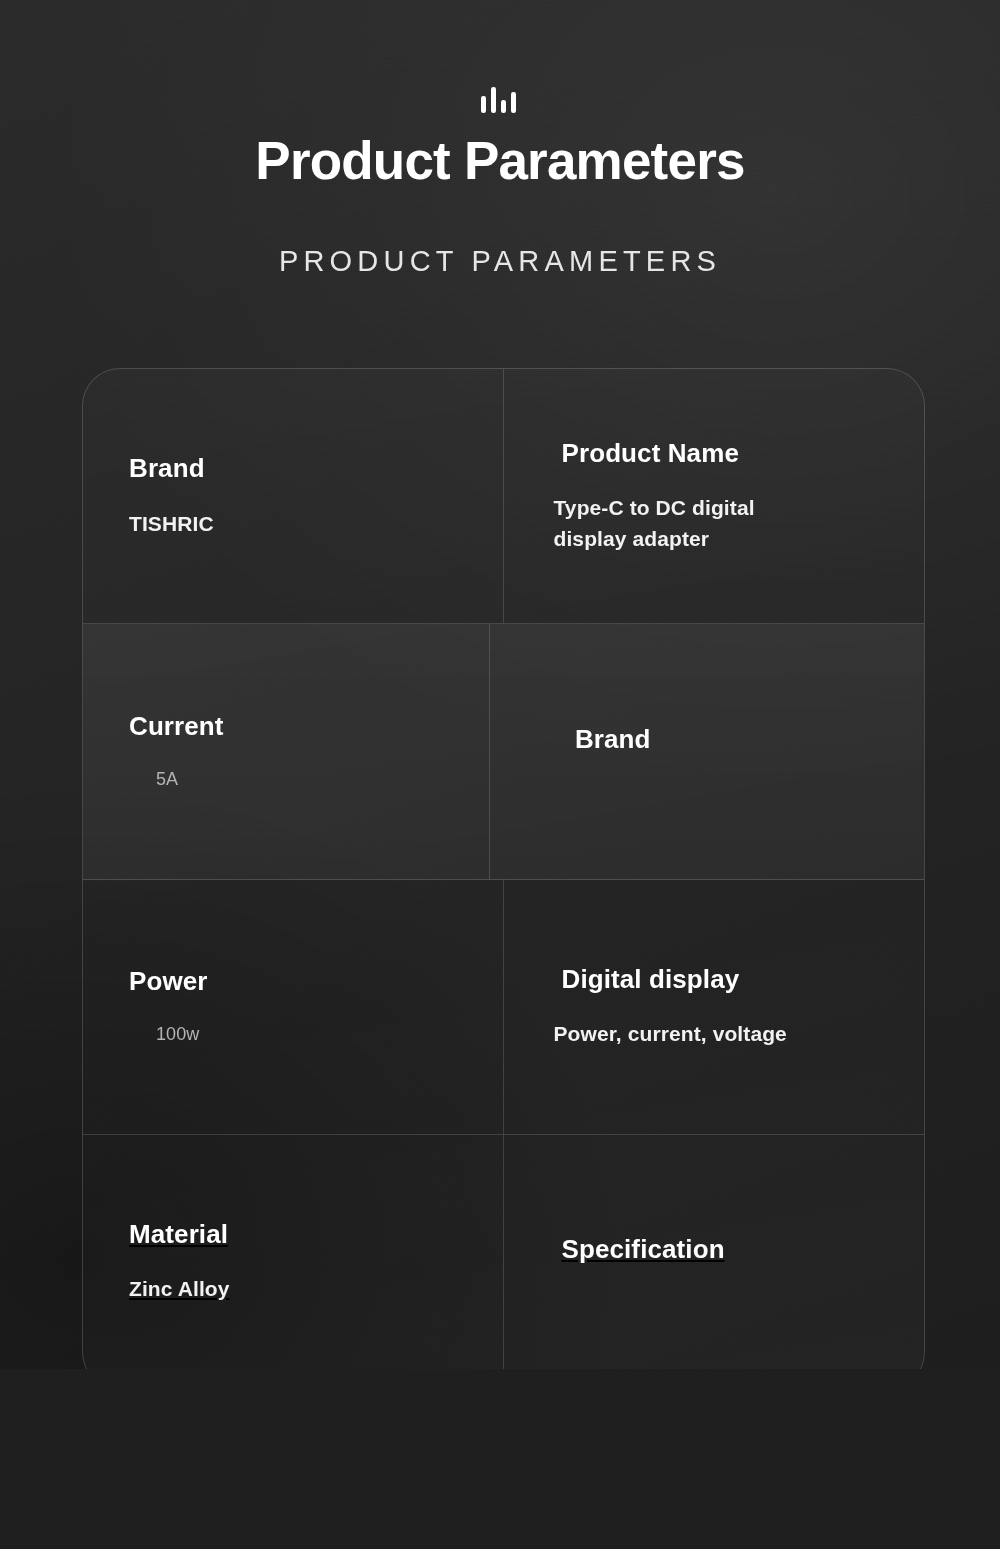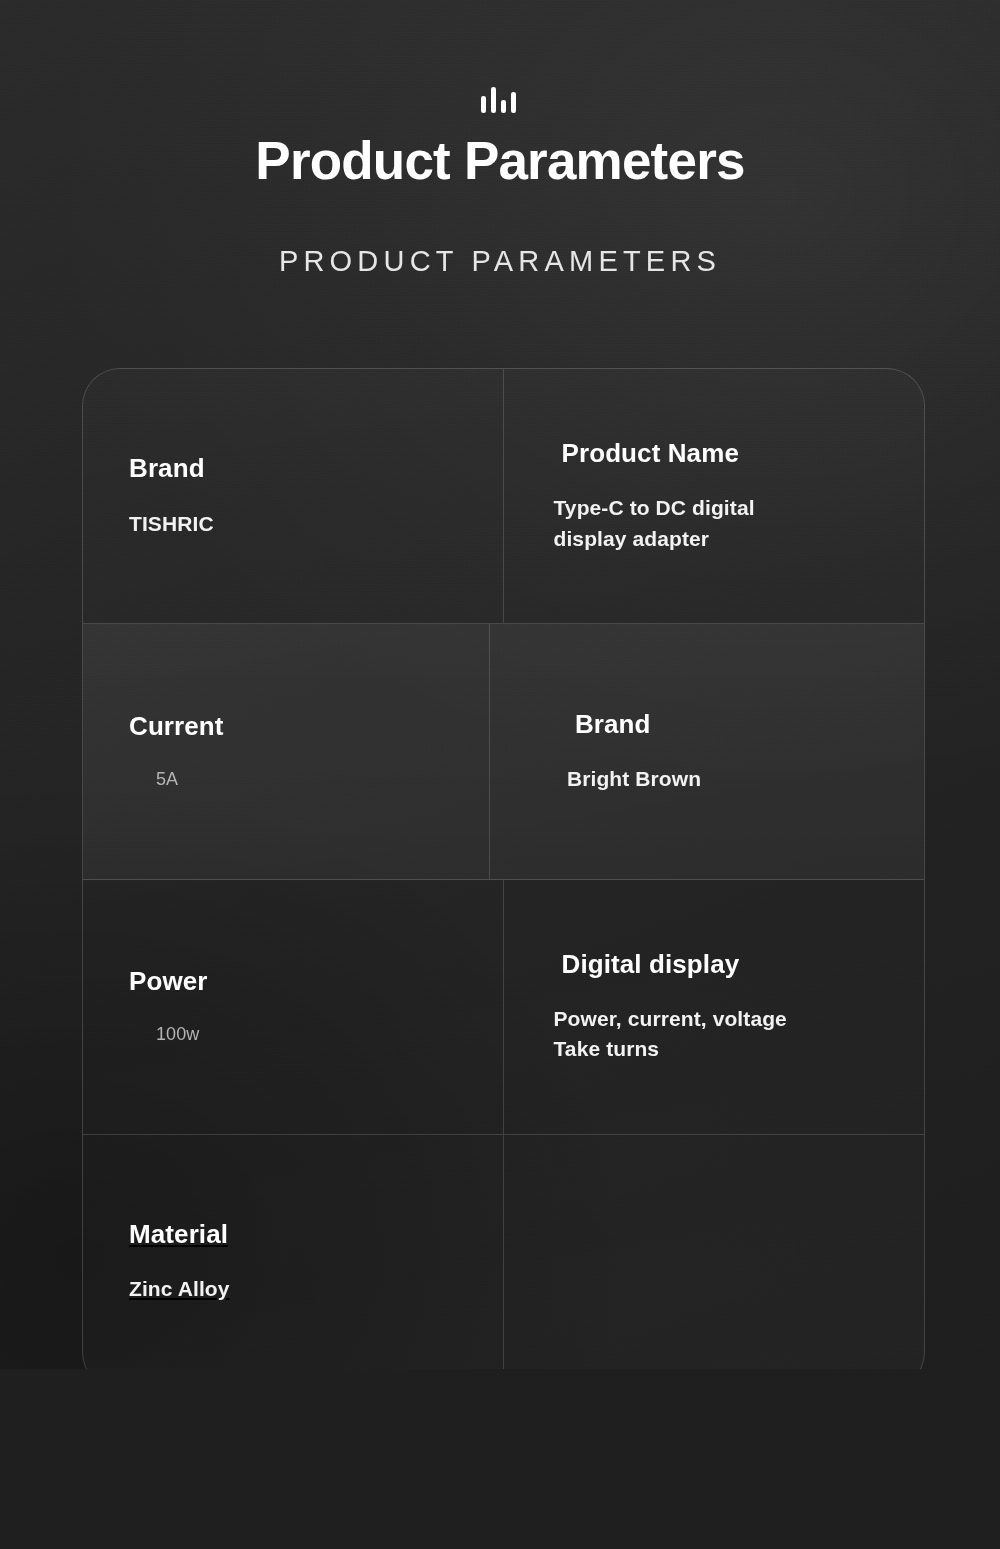--- a/index.html
+++ b/index.html
@@ -181,47 +181,44 @@
 
     <div class="spec-row is-highlighted">
       <div class="spec-cell">
         <div class="spec-label">Current</div>
         <div class="spec-value dim">
           <span class="vline">5A</span>
         </div>
       </div>
       <div class="spec-cell indent-label">
         <div class="spec-label">Brand</div>
-        <div class="spec-value">
-          <span class="vline">Bright Brown</span>
-        </div>
       </div>
     </div>
 
     <div class="spec-row">
       <div class="spec-cell">
         <div class="spec-label">Power</div>
         <div class="spec-value dim">
           <span class="vline">100w</span>
         </div>
       </div>
       <div class="spec-cell indent-label">
         <div class="spec-label">Digital display</div>
         <div class="spec-value">
           <span class="vline">Power, current, voltage</span>
-          <span class="vline">Take turns</span>
         </div>
       </div>
     </div>
 
     <div class="spec-row">
       <div class="spec-cell">
         <div class="spec-label">Material</div>
         <div class="spec-value">
           <span class="vline">Zinc Alloy</span>
         </div>
       </div>
       <div class="spec-cell indent-label">
+        <div class="spec-label">Specification</div>
       </div>
     </div>
 
   </div>
 </div>
 
 </body></html>

